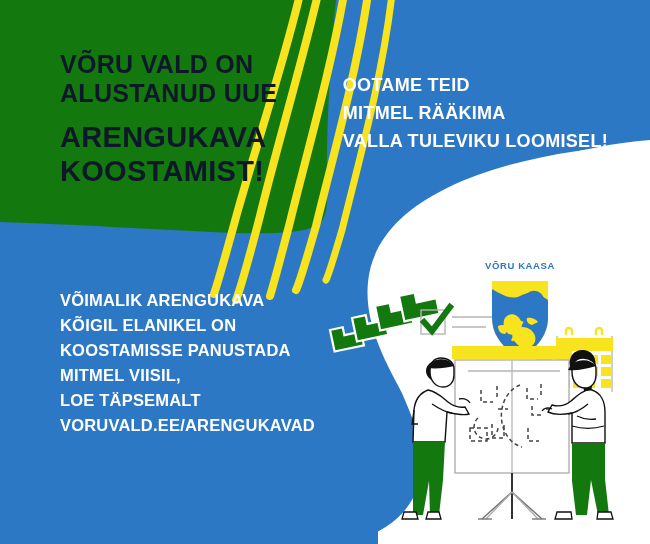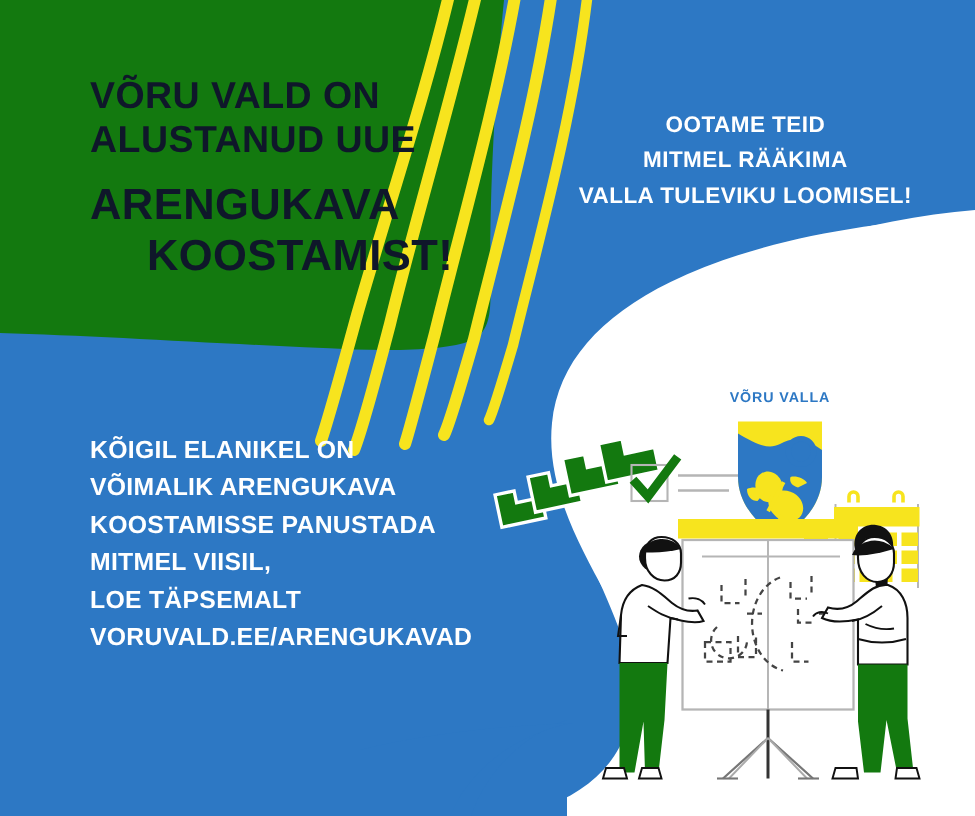--- a/index.html
+++ b/index.html
@@ -20,29 +20,29 @@
     width:280px;
     color:#0f172a;
     font-weight:bold;
     line-height:1.16;
     letter-spacing:.3px;
     z-index:30;
   }
   .headline .l1{font-size:25px;display:block;}
   .headline .l2{font-size:25px;display:block;}
   .headline .l3{font-size:29px;display:block;margin-top:13px;}
-  .headline .l4{font-size:29px;display:block;text-align:center;}
+  .headline .l4{font-size:29px;display:block;}
 
   .topright{
     position:absolute;
     right:42px; top:72px;
-    text-align:center;
+    text-align:left;
     color:#ffffff;
     font-weight:bold;
-    font-size:15px;
+    font-size:18px;
     line-height:1.55;
     letter-spacing:.3px;
     z-index:30;
   }
   .topright span{display:block;}
 
   .bodytext{
     position:absolute;
     left:60px; top:288px;
     color:#ffffff;
@@ -232,37 +232,37 @@
       <path d="M588,404 c-6,5 -12,9 -20,10" fill="none" stroke="#111111" stroke-width="1.3"></path>
       <path d="M577,416 c6,3 13,4 19,3" fill="none" stroke="#111111" stroke-width="1.3"></path>
       <path d="M572,426 c10,3 22,3 32,0" fill="none" stroke="#111111" stroke-width="1.3"></path>
       <path d="M572,443 l33,0 l0,36 l4,36 l-11,0 l-7,-35 l-4,35 l-11,0 l-4,-34 Z" fill="#13790f"></path>
       <path d="M557,512 l14,0 l1,7 l-17,0 Z M598,512 l13,0 l2,7 l-16,0 Z" fill="#ffffff" stroke="#111111" stroke-width="1.3"></path>
       <path d="M552,409 c-4,-2 -8,-1 -10,2" fill="none" stroke="#111111" stroke-width="1.3"></path>
     </g>
   </svg>
 
   <div style="position:absolute;left:470px;top:260px;width:100px;text-align:center;
-              color:#2d78c4;font-weight:bold;font-size:9.5px;letter-spacing:.6px;z-index:25;">VÕRU VALLA</div>
+              color:#2d78c4;font-weight:bold;font-size:9.5px;letter-spacing:.6px;z-index:25;">VÕRU KAASA</div>
 
   <div class="headline">
     <span class="l1">VÕRU VALD ON</span>
     <span class="l2">ALUSTANUD UUE</span>
     <span class="l3">ARENGUKAVA</span>
     <span class="l4">KOOSTAMIST!</span>
   </div>
 
   <div class="topright">
     <span>OOTAME TEID</span>
     <span>MITMEL RÄÄKIMA</span>
     <span>VALLA TULEVIKU LOOMISEL!</span>
   </div>
 
   <div class="bodytext">
+    <span>VÕIMALIK ARENGUKAVA</span>
     <span>KÕIGIL ELANIKEL ON</span>
-    <span>VÕIMALIK ARENGUKAVA</span>
     <span>KOOSTAMISSE PANUSTADA</span>
     <span>MITMEL VIISIL,</span>
     <span>LOE TÄPSEMALT</span>
     <span>VORUVALD.EE/ARENGUKAVAD</span>
   </div>
 
 </div>
 
 </body></html>

